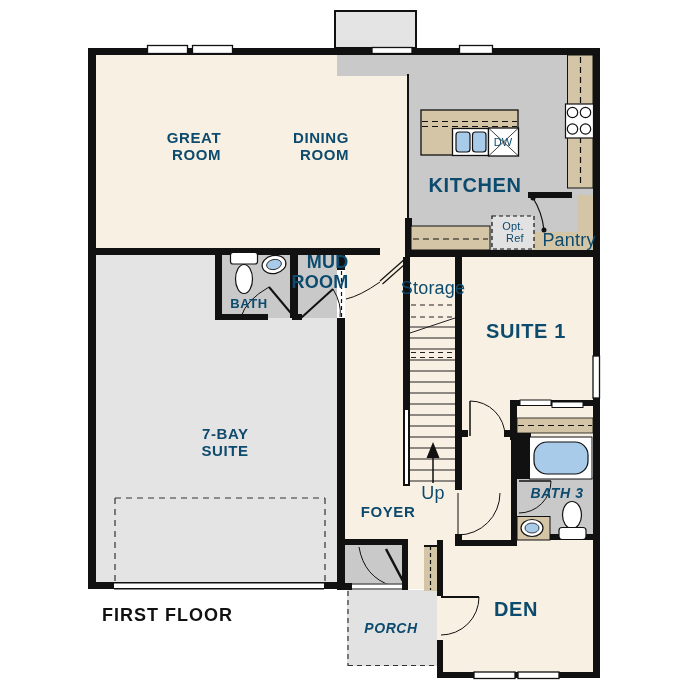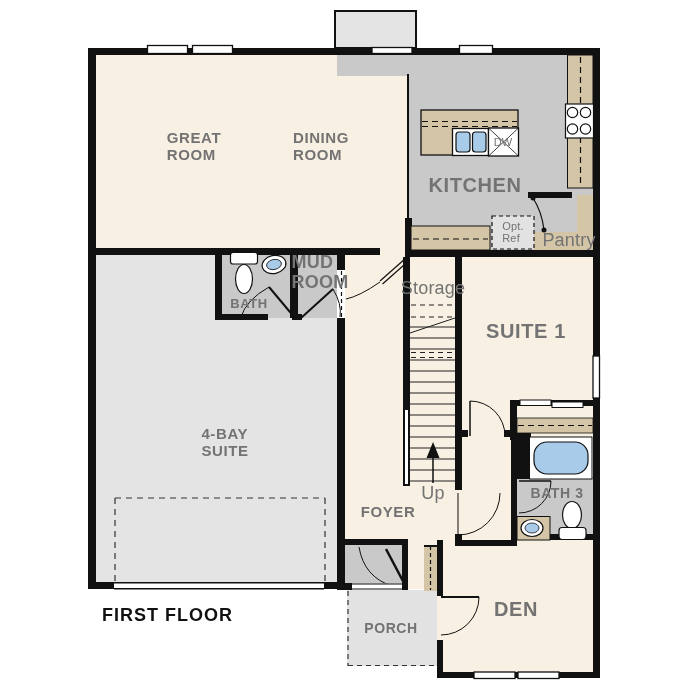--- a/index.html
+++ b/index.html
@@ -1,25 +1,25 @@
 <!DOCTYPE html>
 <html><head>
 <meta charset="utf-8">
 <style>
   html,body{margin:0;padding:0;background:#fff;}
   #plan{position:relative;width:687px;height:687px;background:#fff;overflow:hidden;
         font-family:"Liberation Sans",sans-serif;}
   #plan *{box-sizing:border-box;}
   .fill,.w,.lbl{position:absolute;}
   .w{background:#111;}
-  .lbl{transform:translate(-50%,-50%);text-align:left;color:#737373;
+  .lbl{transform:translate(-50%,-50%);text-align:right;color:#0c4a6e;
        letter-spacing:.6px;line-height:1.12;white-space:nowrap;}
   .lbl span{display:block;}
   .b{font-weight:bold;} .fs16{font-size:20px;} .fs15{font-size:15px;}
-  .fs14{font-size:14px;} .fs13{font-size:13px;} .fs12{font-size:18px;letter-spacing:.2px;}
+  .fs14{font-size:14px;font-style:italic;} .fs13{font-size:13px;} .fs12{font-size:18px;letter-spacing:.2px;}
   .fs11{font-size:11px;letter-spacing:.2px;}
   svg{position:absolute;left:0;top:0;}
   .title{position:absolute;left:90px;top:605px;font-weight:bold;font-size:18px;
          letter-spacing:1px;color:#111;margin-left:12px;}
 </style>
 </head>
 <body>
 
 <div id="plan">
 
@@ -266,21 +266,21 @@
   </div>
   <div class="lbl fs11" style="left:503px;top:142px;">DW</div>
   <div class="lbl b fs12" style="left:320px;top:272px;">
     <span>MUD</span>
       <span>ROOM</span>
   </div>
   <div class="lbl b fs13" style="left:249px;top:304px;">BATH</div>
   <div class="lbl fs12" style="left:433px;top:288px;">Storage</div>
   <div class="lbl b fs16" style="left:526px;top:331px;">SUITE 1</div>
   <div class="lbl b fs15" style="left:225px;top:443px;">
-    <span>4-BAY</span>
+    <span>7-BAY</span>
       <span>SUITE</span>
   </div>
   <div class="lbl b fs15" style="left:388px;top:512px;">FOYER</div>
   <div class="lbl fs12" style="left:433px;top:493px;">Up</div>
   <div class="lbl b fs14" style="left:557px;top:494px;">BATH 3</div>
   <div class="lbl b fs16" style="left:516px;top:609px;">DEN</div>
   <div class="lbl b fs14" style="left:391px;top:629px;">PORCH</div>
   <div class="title">FIRST FLOOR</div>
 
 </div>

